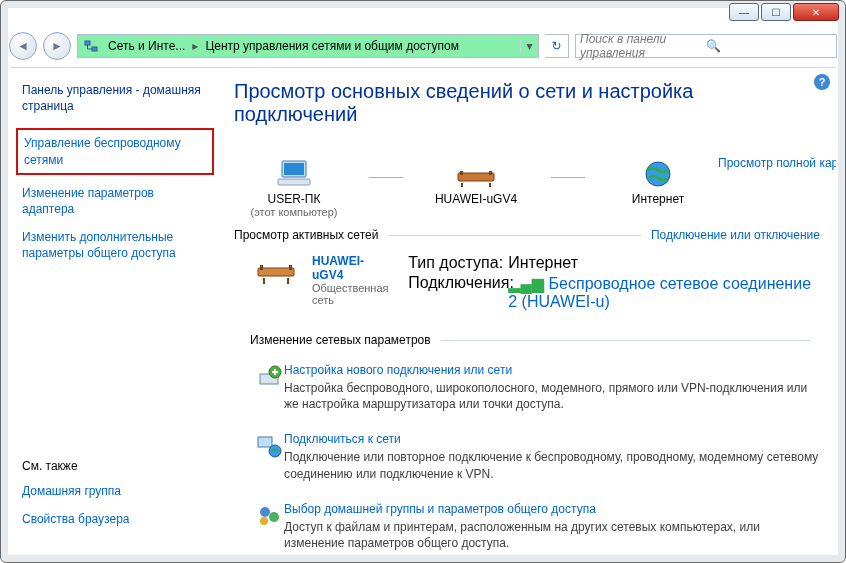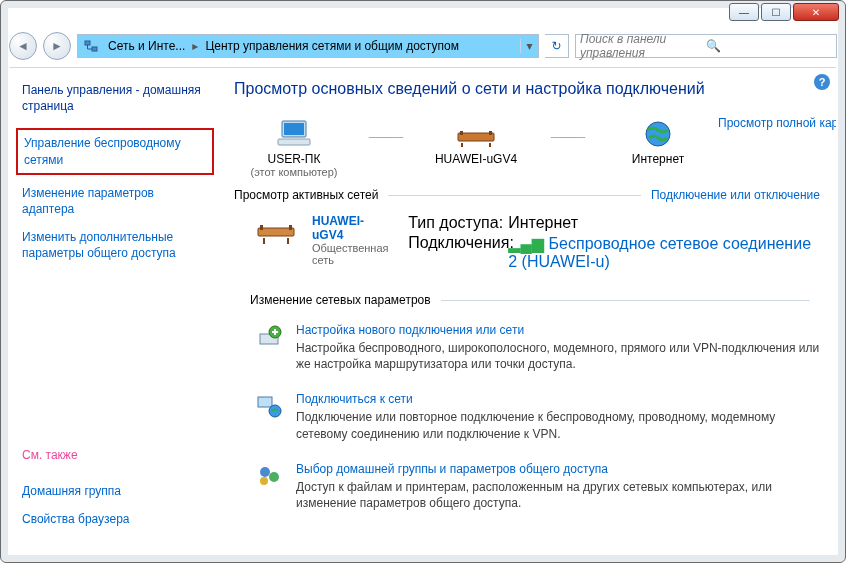--- a/index.html
+++ b/index.html
@@ -59,21 +59,21 @@
     border-radius: 50%;
     border: 1px solid #94a8bc;
     background: radial-gradient(circle at 30% 30%, #fdfdfd, #d6e0ea);
     display:flex;align-items:center;justify-content:center;
     color:#6a7a8a;
   }
   .crumb-bar {
     flex: 1;
     height: 24px;
     border: 1px solid #b0c0d0;
-    background: #7dd3fc;
+    background: #86efac;
     display: flex;
     align-items: center;
     font-size: 12px;
     overflow: hidden;
   }
   .crumb-icon {
     width: 18px; height: 18px; margin: 0 4px;
     display:flex;align-items:center;justify-content:center;
   }
   .crumb-seg { padding: 0 4px; white-space: nowrap; color:#000; }
@@ -112,39 +112,39 @@
   }
   .side-home { color:#003399; margin-bottom:14px; line-height:1.35; }
   .side-link { color:#0066cc; margin-bottom:12px; line-height:1.35; cursor:pointer; }
   .side-link.highlight {
     border: 2px solid #cc1010;
     padding: 5px 6px;
     margin-left:-6px; margin-right:-6px;
     margin-bottom:10px;
   }
   .side-spacer { flex:1; }
-  .side-heading { color:#ec4899; margin-bottom:21px; }
+  .side-heading { color:#000000; margin-bottom:10px; }
   .content {
     flex:1;
     padding: 12px 16px 12px 14px;
     overflow-y: auto;
     position: relative;
   }
   .help-icon {
     position:absolute; top:6px; right:6px;
     width:16px;height:16px;border-radius:50%;
     background:#3a8ad6;color:#fff;
     font-size:11px;font-weight:bold;
     display:flex;align-items:center;justify-content:center;
   }
   h1.page-title {
     color:#003399;
-    font-size: 16px;
+    font-size: 20px;
     font-weight: normal;
-    margin-bottom: 18px;
+    margin-bottom: 30px;
   }
   .map-row {
     display:flex;
     align-items:flex-start;
     justify-content: space-between;
     margin-bottom: 10px;
   }
   .map-items { display:flex; align-items:flex-start; gap: 6px; }
   .map-node { text-align:center; width:120px; font-size:12px; }
   .map-node .icon { height:36px; display:flex;align-items:center;justify-content:center; }
@@ -166,21 +166,20 @@
   .net-name { color:#0066cc; font-weight:bold; }
   .net-type { color:#666; font-size:11px; }
   .net-props { margin-left:auto; font-size:16px; }
   .net-props .row { display:flex; margin-bottom:2px; }
   .net-props .k { width:100px; color:#000; }
   .net-props .v { color:#000; }
   .net-props .link { color:#0066cc; }
   .section-title2 { margin: 6px 0 10px 16px; display:flex; align-items:center; }
   .task {
     display:flex;
-    gap:12px;
     padding: 6px 0 14px 20px;
   }
   .task-icon { width:30px; height:28px; display:flex;align-items:center;justify-content:center; flex-shrink:0; }
   .task-text .t-title { color:#0066cc; margin-bottom:3px; }
   .task-text .t-desc { color:#404040; line-height:1.35; }
   
   .content::-webkit-scrollbar { width:16px; }
   .content::-webkit-scrollbar-track { background:#f0f0f0; border-left:1px solid #d0d0d0; }
   .content::-webkit-scrollbar-thumb { background:#c4cdd6; border:1px solid #a4b0bc; border-radius:2px; }
 </style>

